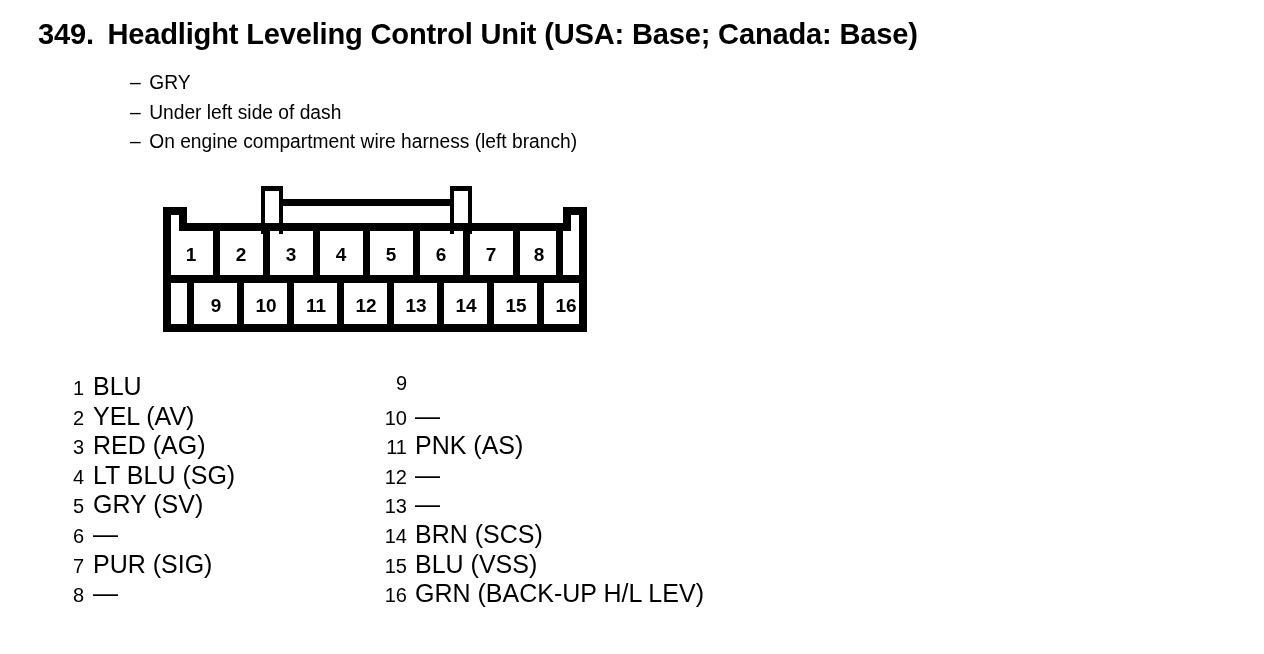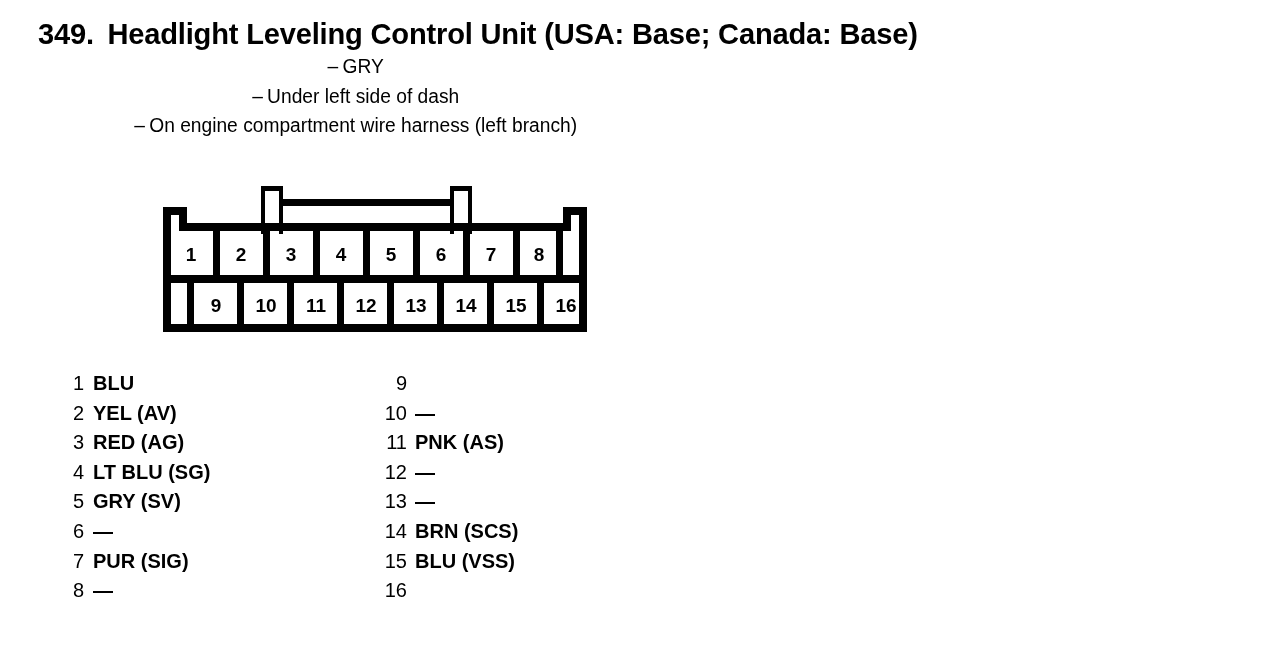--- a/index.html
+++ b/index.html
@@ -21,21 +21,21 @@
     font-size:30px;font-weight:bold;
     letter-spacing:-0.2px;
     white-space:nowrap;
     font-stretch:condensed;
     transform:scaleX(0.97);
     transform-origin:left top;
   }
   .title .num{margin-right:14px;}
 
   
-  .bullets{position:absolute;left:130px;top:52px;text-align:center;}
+  .bullets{position:absolute;left:130px;top:68px;}
   .bullet{
     font-size:20px;
     line-height:29.5px;
     white-space:nowrap;
     font-stretch:condensed;
     transform:scaleX(0.96);
     transform-origin:left top;
   }
   .bullet .dash{display:inline-block;width:20px;}
 
@@ -60,23 +60,22 @@
     white-space:nowrap;
   }
   .pinrow .idx{
     width:28px;
     text-align:right;
     font-size:20px;
     font-stretch:condensed;
   }
   .pinrow .lbl{
     margin-left:9px;
-    font-size:20px;
-    font-stretch:condensed;
-    font-weight:bold;
+    font-size:25px;
+    font-stretch:condensed;
   }
   .pinrow.cont{height:29.6px;}
   .pinrow.cont .idx{visibility:hidden;}
   .pinlist.right .pinrow .idx{width:31px;}
   .pinlist.right .pinrow .lbl{margin-left:8px;}
   .emdash{letter-spacing:0;}
 </style>
 </head>
 <body>
 
@@ -236,16 +235,17 @@
     <div class="pinrow">
       <span class="idx">14</span>
       <span class="lbl">BRN (SCS)</span>
     </div>
     <div class="pinrow">
       <span class="idx">15</span>
       <span class="lbl">BLU (VSS)</span>
     </div>
     <div class="pinrow">
       <span class="idx">16</span>
+      <span class="lbl">GRN (BACK-UP H/L LEV)</span>
     </div>
   </div>
 
 </div>
 
 </body></html>

